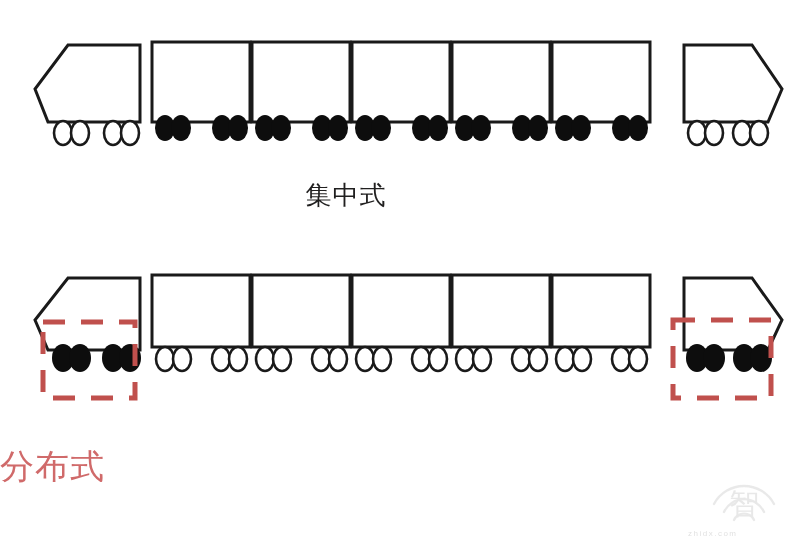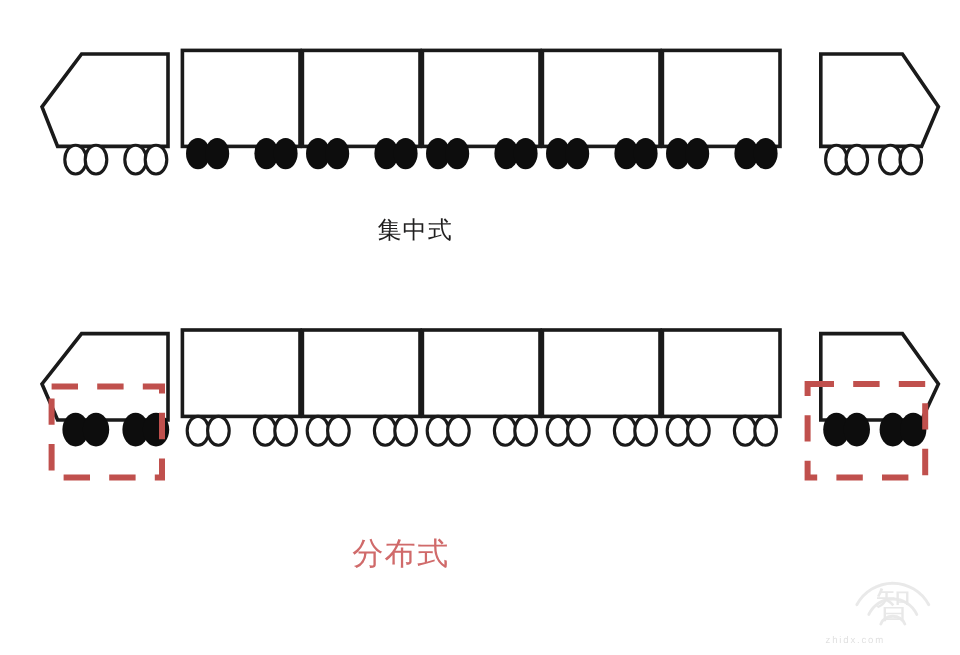--- a/index.html
+++ b/index.html
@@ -31,30 +31,29 @@
     position: absolute;
     white-space: nowrap;
     font-family: "DejaVu Sans", "Liberation Sans", sans-serif;
     letter-spacing: 1px;
   }
   #caption-centralized {
     left: 0;
     top: 178;
     width: 692px;
     text-align: center;
-    font-size: 20px;
+    font-size: 26px;
     color: #201f1f;
     font-weight: 500;
   }
   #caption-distributed {
     left: 0;
     top: 444px;
     width: 668px;
-    text-align: center;
-    font-size: 26px;
+    font-size: 34px;
     color: #d06a6a;
     font-weight: 500;
   }
   #note-line {
     position: absolute;
     left: 455px;
     top: 492px;
     font-size: 27px;
     color: #1a1a1a;
     letter-spacing: 1px;

